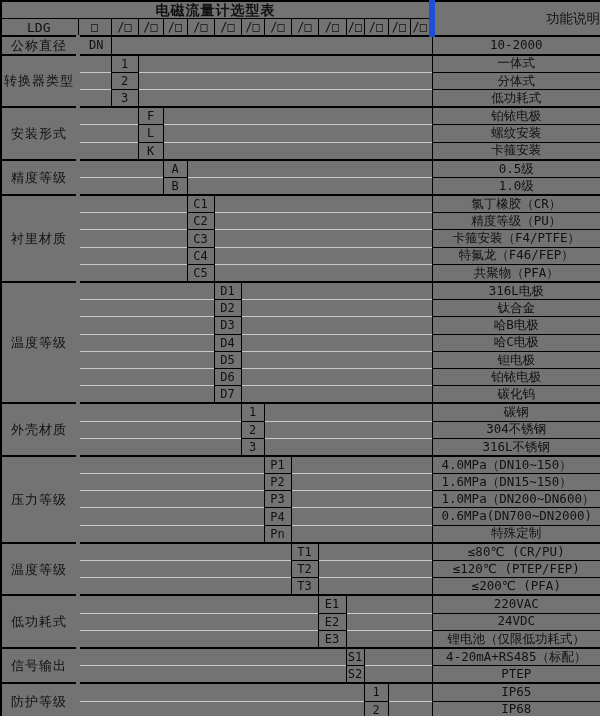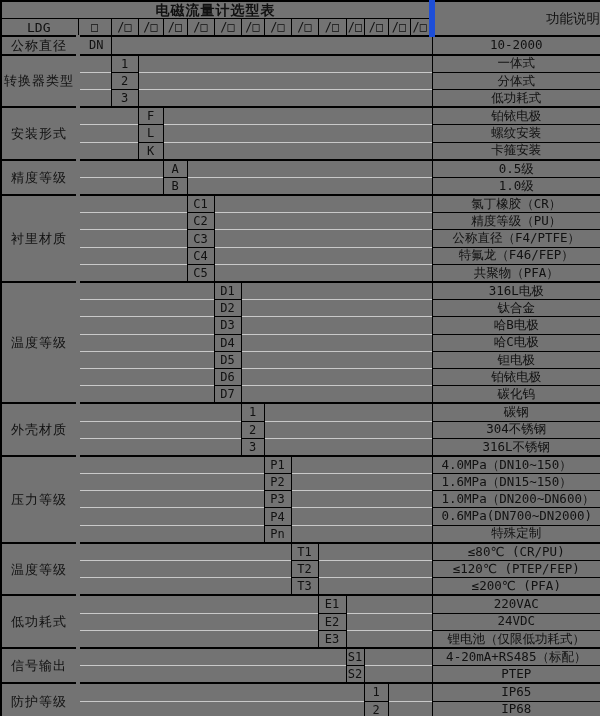--- a/index.html
+++ b/index.html
@@ -141,21 +141,21 @@
 <tr>
   <td class="gap g" colspan="4"></td>
   <td class="code">C2</td>
   <td class="gap g" colspan="9"></td>
   <td class="desc">精度等级（PU）</td>
 </tr>
 <tr>
   <td class="gap g" colspan="4"></td>
   <td class="code">C3</td>
   <td class="gap g" colspan="9"></td>
-  <td class="desc">公称直径（F4/PTFE）</td>
+  <td class="desc">卡箍安装（F4/PTFE）</td>
 </tr>
 <tr>
   <td class="gap g" colspan="4"></td>
   <td class="code">C4</td>
   <td class="gap g" colspan="9"></td>
   <td class="desc">特氟龙（F46/FEP）</td>
 </tr>
 <tr>
   <td class="gap g" colspan="4"></td>
   <td class="code">C5</td>

